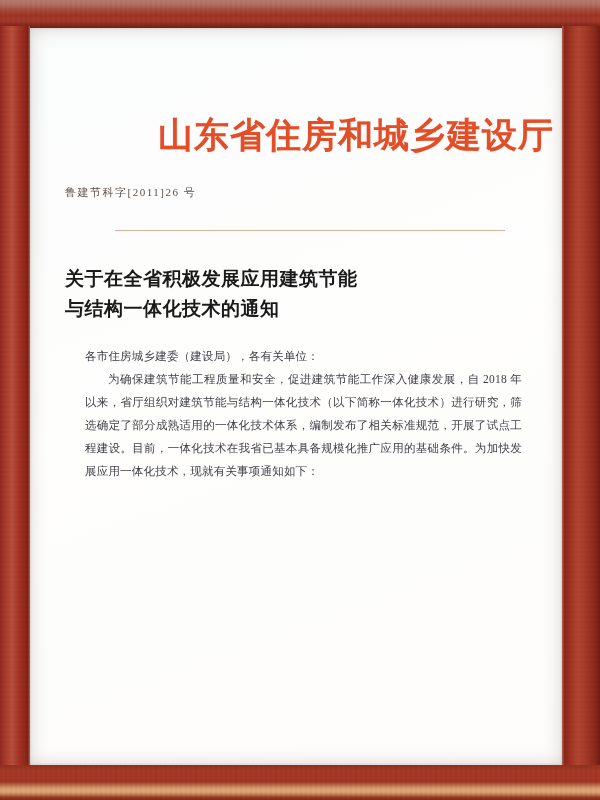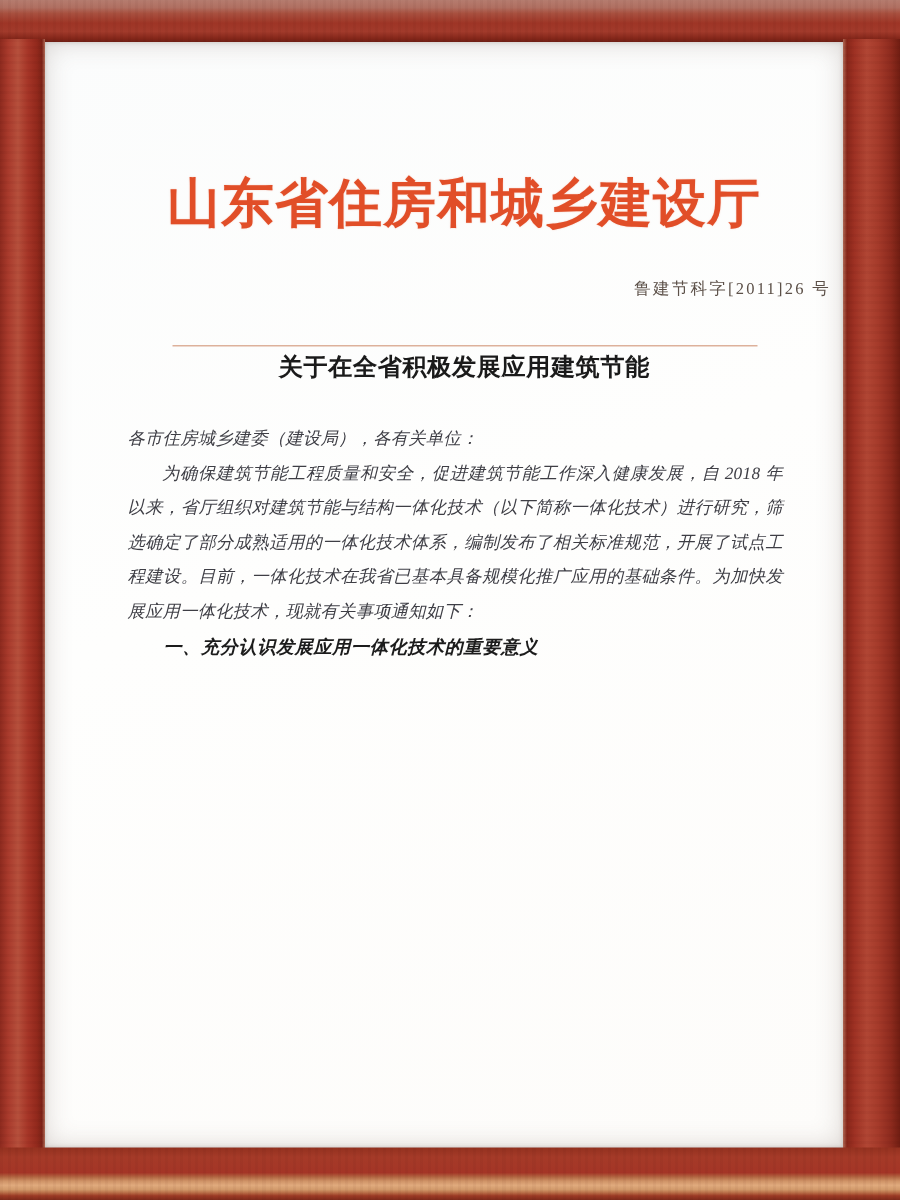--- a/index.html
+++ b/index.html
@@ -48,56 +48,55 @@
   
   .paper {
     position:absolute; z-index:4;
     left:30px; top:28px; right:38px; bottom:35px;
     background:linear-gradient(160deg,#fbfcfc 0%,#fefefd 45%,#fdfcfa 100%);
     box-shadow: inset 0 0 18px rgba(90,70,60,.22), inset 0 0 3px rgba(90,70,60,.25);
   }
   .content { position:absolute; left:35px; right:8px; top:0; }
   .agency-header {
     margin-top:84px;
-    text-align:center;
+    text-align:right;
     font-size:35px;
     font-weight:bold;
     color:#e14e28;
     letter-spacing:1px;
     text-shadow:0 0 1px rgba(225,78,40,.35);
     white-space:nowrap;
   }
   .doc-number {
     margin-top:26px;
-    text-align:right;
+    text-align:left;
     font-size:11px;
     color:#5c5048;
     letter-spacing:1.5px;
   }
   .sep {
     margin:30px auto 0 auto;
     width:390px; height:0;
     border-top:1px solid #ddb19b;
   }
   .doc-title {
-    text-align:center;
-    font-size:16px;
+    margin-top:33px;
+    font-size:19px;
     font-weight:bold;
     color:#1a1a1a;
     line-height:30px;
     letter-spacing:0.5px;
   }
   .body-text {
     margin:21px 32px 0 20px;
     font-size:11.5px;
     line-height:23px;
     color:#3e3e45;
     text-align:justify;
     letter-spacing:0.2px;
-    font-style:italic;
   }
   .body-text p.indent { text-indent:2em; }
   .section-heading {
     text-indent:2em;
     font-weight:bold;
     color:#1c1c1c;
     font-family:"Liberation Sans","DejaVu Sans",sans-serif;
     font-size:12px;
     letter-spacing:0.5px;
   }
@@ -123,23 +122,23 @@
     <div class="content">
 
       <div class="agency-header">山东省住房和城乡建设厅</div>
 
       <div class="doc-number">鲁建节科字[2011]26 号</div>
 
       <div class="sep"></div>
 
       <div class="doc-title">
         <div>关于在全省积极发展应用建筑节能</div>
+        <div>与结构一体化技术的通知</div>
       </div>
 
       <div class="body-text">
         <p>各市住房城乡建委（建设局），各有关单位：</p>
         <p class="indent">为确保建筑节能工程质量和安全，促进建筑节能工作深入健康发展，自 2018 年以来，省厅组织对建筑节能与结构一体化技术（以下简称一体化技术）进行研究，筛选确定了部分成熟适用的一体化技术体系，编制发布了相关标准规范，开展了试点工程建设。目前，一体化技术在我省已基本具备规模化推广应用的基础条件。为加快发展应用一体化技术，现就有关事项通知如下：</p>
-        <p class="section-heading">一、充分认识发展应用一体化技术的重要意义</p>
       </div>
 
     </div>
   </div>
 </div>
 
 </body></html>

